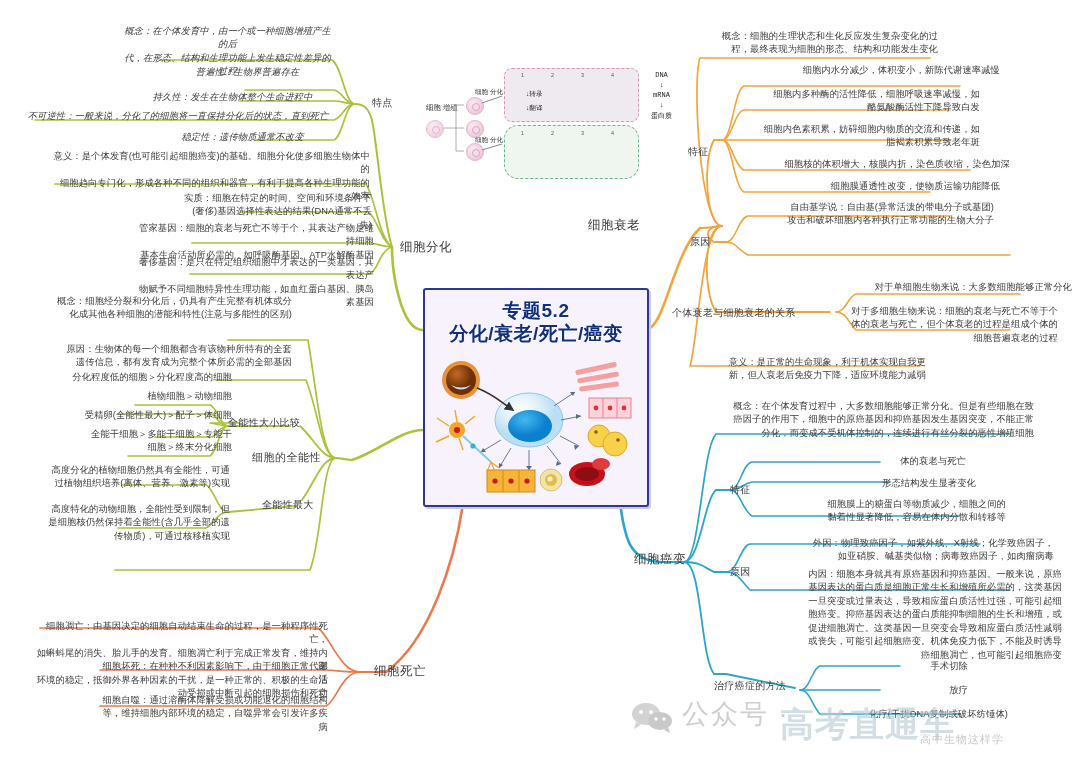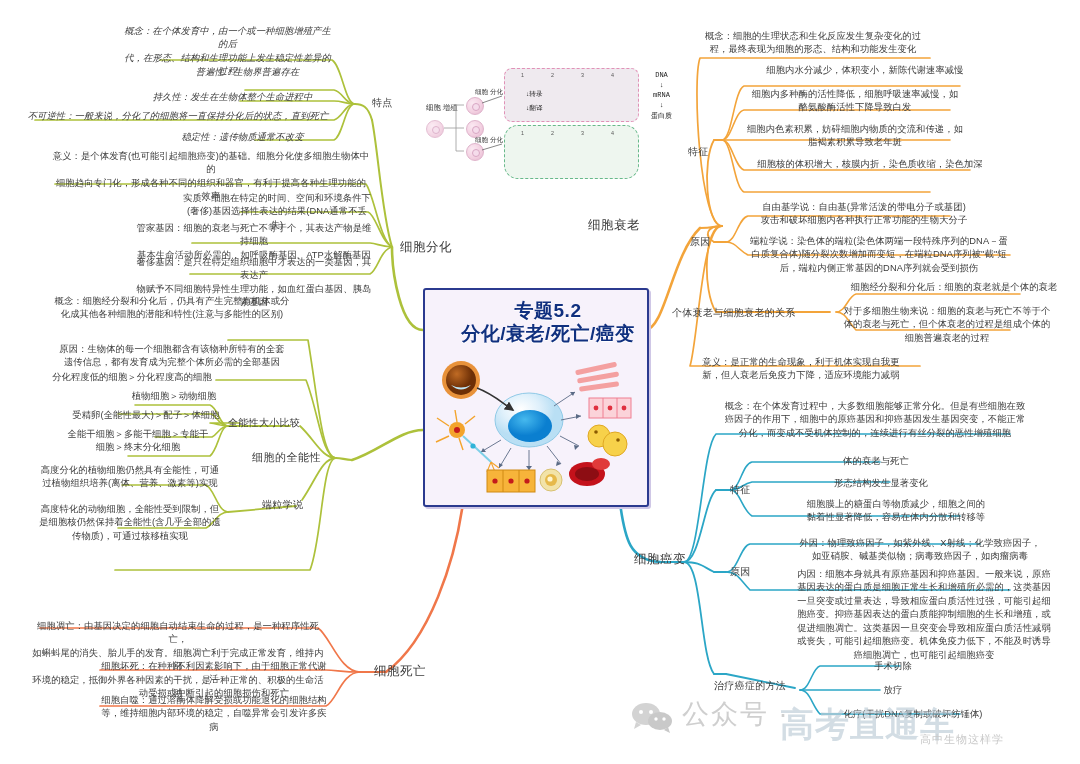--- a/index.html
+++ b/index.html
@@ -12,37 +12,37 @@
   }
   #stage{position:absolute;left:0;top:0;width:1080px;height:764px;}
   svg#wires{position:absolute;left:0;top:0;width:1080px;height:764px;pointer-events:none;}
 
   .node{position:absolute;box-sizing:border-box;}
   .txt{
     font-size:9.3px;line-height:1.45;color:#3b3b3b;letter-spacing:0.1px;
     white-space:pre-line;
   }
   .txt.r{text-align:center;font-style:italic;}
-  .txt.l{text-align:center;}
+  .txt.l{text-align:right;}
 
   
   .blabel{font-size:12.5px;color:#3a3a3a;letter-spacing:.5px;}
   .slabel{font-size:10px;color:#3a3a3a;letter-spacing:.3px;text-align:right;}
 
   
   #center-card{
     position:absolute;left:423px;top:288px;width:222px;height:215px;
     background:#f7f2fb;border:2px solid #2b3a8f;border-radius:3px;
     box-shadow:2px 2px 0 #cfc7e6;
     overflow:hidden;
   }
   #center-title{
     position:absolute;left:0;top:9px;width:222px;text-align:center;
     color:#10307f;font-weight:bold;font-size:19px;line-height:1.22;
-    letter-spacing:.5px;text-shadow:0 1px 0 #ffffff;margin-left:12px;
+    letter-spacing:.5px;text-shadow:0 1px 0 #ffffff;
   }
   #center-art{position:absolute;left:4px;top:68px;width:214px;height:142px;}
 
   
   #gene-diagram{position:absolute;left:424px;top:60px;width:250px;height:125px;}
   .gdbox{position:absolute;border-radius:8px;}
   .gd-top{left:80px;top:8px;width:133px;height:52px;background:#efeaef;border:1px dashed #e191b7;}
   .gd-bot{left:80px;top:65px;width:133px;height:52px;background:#eef6ef;border:1px dashed #67b98a;border-radius:14px;}
   .gd-num{position:absolute;font-size:5.4px;color:#555;}
   .gd-lbl{position:absolute;font-size:6.6px;color:#333;line-height:1.2;text-align:center;}
@@ -388,21 +388,21 @@
   <div class="node txt l" style="left:52px;top:343px;width:240px">原因：生物体的每一个细胞都含有该物种所特有的全套
 遗传信息，都有发育成为完整个体所必需的全部基因</div>
 
   <div class="node slabel" style="left:228px;top:416px">全能性大小比较</div>
   <div class="node txt l" style="left:32px;top:371px;width:200px">分化程度低的细胞＞分化程度高的细胞</div>
   <div class="node txt l" style="left:116px;top:390px;width:116px">植物细胞＞动物细胞</div>
   <div class="node txt l" style="left:60px;top:409px;width:172px">受精卵(全能性最大)＞配子＞体细胞</div>
   <div class="node txt l" style="left:44px;top:428px;width:188px">全能干细胞＞多能干细胞＞专能干
 细胞＞终末分化细胞</div>
 
-  <div class="node slabel" style="left:262px;top:498px">端粒学说</div>
+  <div class="node slabel" style="left:262px;top:498px">全能性最大</div>
   <div class="node txt l" style="left:30px;top:503px;width:200px">高度特化的动物细胞，全能性受到限制，但
 是细胞核仍然保持着全能性(含几乎全部的遗
 传物质)，可通过核移植实现</div>
   <div class="node txt l" style="left:30px;top:464px;width:200px">高度分化的植物细胞仍然具有全能性，可通
 过植物组织培养(离体、营养、激素等)实现</div>
 
 
   <div class="node txt l" style="left:28px;top:620px;width:300px">细胞凋亡：由基因决定的细胞自动结束生命的过程，是一种程序性死亡，
 如蝌蚪尾的消失、胎儿手的发育。细胞凋亡利于完成正常发育，维持内部
 环境的稳定，抵御外界各种因素的干扰，是一种正常的、积极的生命活动</div>
@@ -414,30 +414,28 @@
   <div class="node txt l" style="left:688px;top:30px;width:250px">概念：细胞的生理状态和生化反应发生复杂变化的过
 程，最终表现为细胞的形态、结构和功能发生变化</div>
 
   <div class="node slabel" style="left:688px;top:145px">特征</div>
   <div class="node txt l" style="left:730px;top:64px;width:270px">细胞内水分减少，体积变小，新陈代谢速率减慢</div>
   <div class="node txt l" style="left:730px;top:88px;width:250px">细胞内多种酶的活性降低，细胞呼吸速率减慢，如
 酪氨酸酶活性下降导致白发</div>
   <div class="node txt l" style="left:730px;top:123px;width:250px">细胞内色素积累，妨碍细胞内物质的交流和传递，如
 脂褐素积累导致老年斑</div>
   <div class="node txt l" style="left:730px;top:158px;width:280px">细胞核的体积增大，核膜内折，染色质收缩，染色加深</div>
+  <div class="node txt l" style="left:730px;top:180px;width:270px">细胞膜通透性改变，使物质运输功能降低</div>
 
   <div class="node slabel" style="left:690px;top:235px">原因</div>
   <div class="node txt l" style="left:734px;top:201px;width:260px">自由基学说：自由基(异常活泼的带电分子或基团)
 攻击和破坏细胞内各种执行正常功能的生物大分子</div>
-  <div class="node txt l" style="left:734px;top:235px;width:290px">端粒学说：染色体的端粒(染色体两端一段特殊序列的DNA－蛋
-白质复合体)随分裂次数增加而变短，在端粒DNA序列被"截"短
-后，端粒内侧正常基因的DNA序列就会受到损伤</div>
 
   <div class="node slabel" style="left:672px;top:306px">个体衰老与细胞衰老的关系</div>
-  <div class="node txt l" style="left:836px;top:281px;width:236px">细胞经分裂和分化后：细胞的衰老就是个体的衰老</div>
+  <div class="node txt l" style="left:836px;top:281px;width:236px">对于单细胞生物来说：大多数细胞能够正常分化</div>
   <div class="node txt l" style="left:836px;top:305px;width:222px">对于多细胞生物来说：细胞的衰老与死亡不等于个
 体的衰老与死亡，但个体衰老的过程是组成个体的
 细胞普遍衰老的过程</div>
 
   <div class="node txt l" style="left:676px;top:356px;width:250px">意义：是正常的生命现象，利于机体实现自我更
 新，但人衰老后免疫力下降，适应环境能力减弱</div>
 
   <div class="node txt l" style="left:716px;top:400px;width:318px">概念：在个体发育过程中，大多数细胞能够正常分化。但是有些细胞在致
 癌因子的作用下，细胞中的原癌基因和抑癌基因发生基因突变，不能正常
 分化，而变成不受机体控制的，连续进行有丝分裂的恶性增殖细胞</div>

